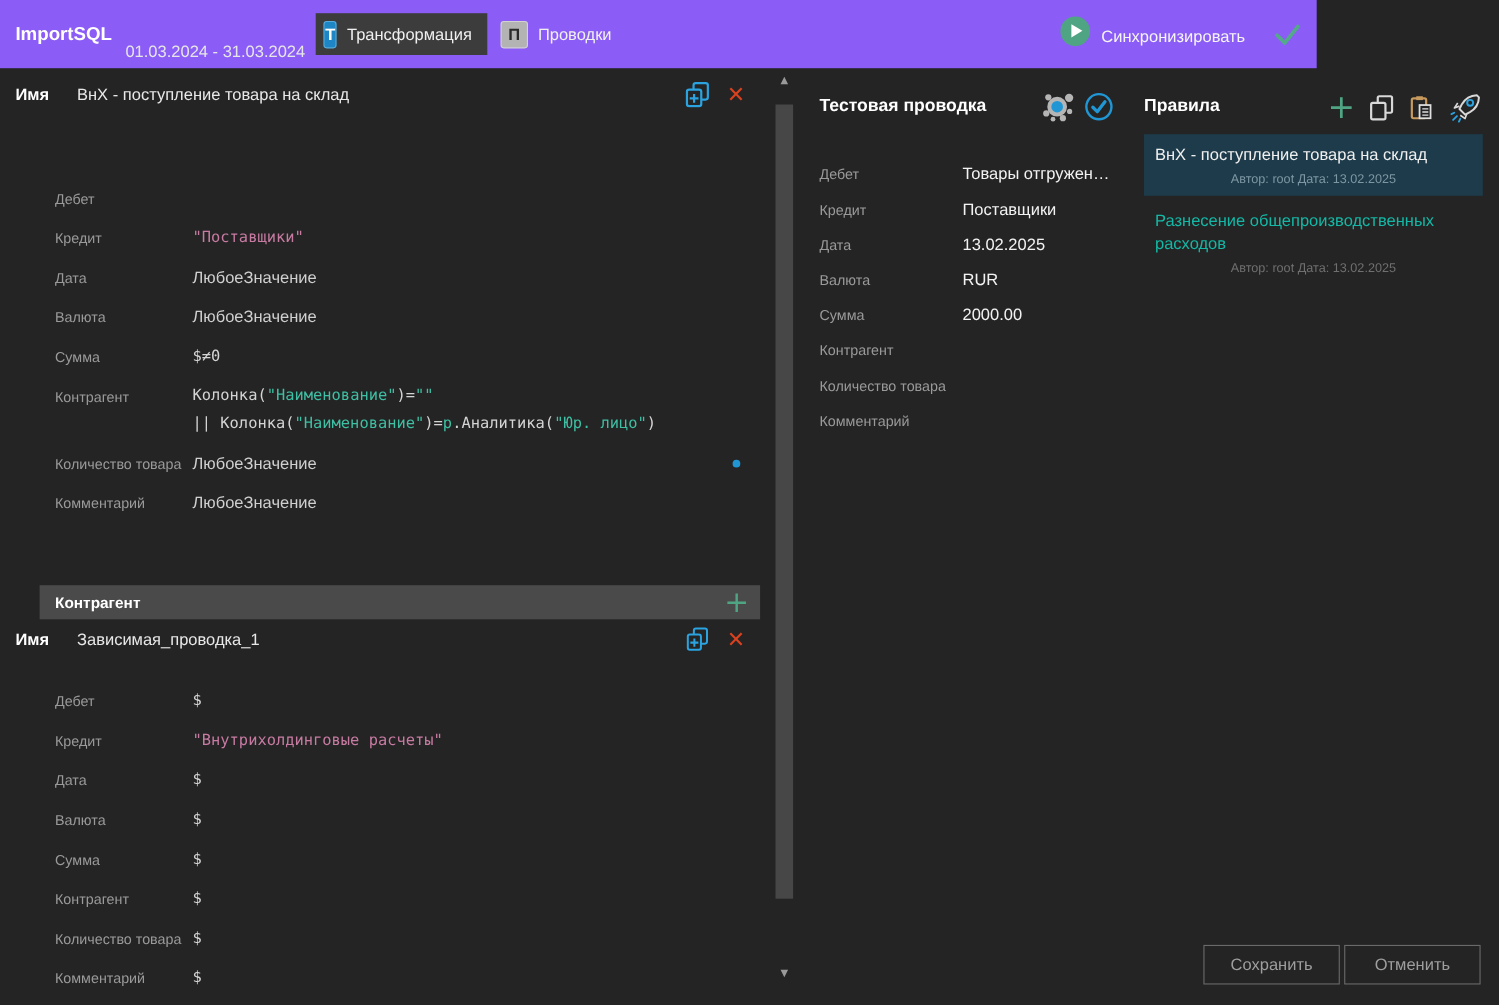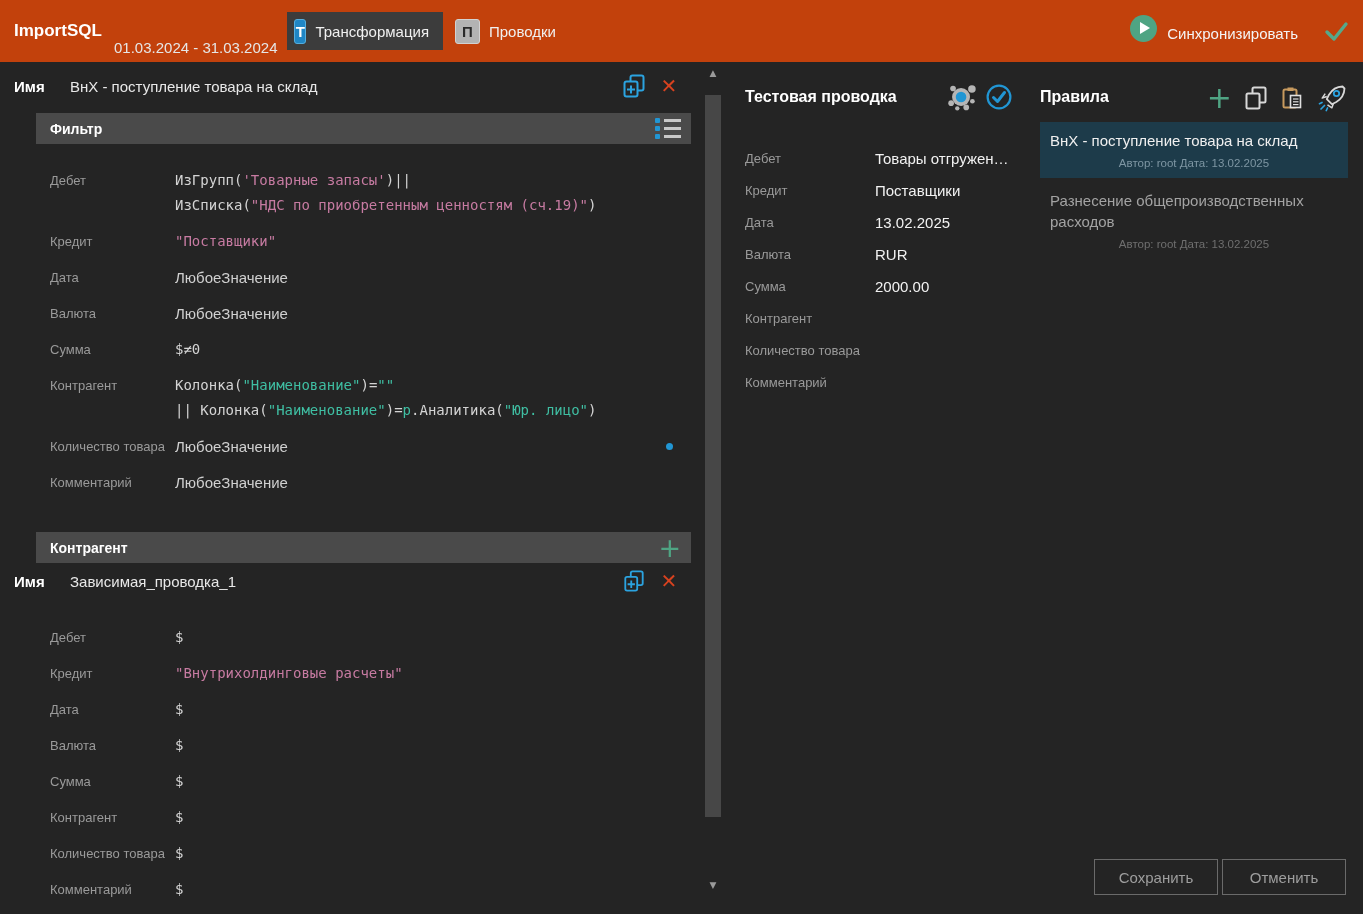--- a/index.html
+++ b/index.html
@@ -4,21 +4,21 @@
 <style>
   * { margin:0; padding:0; box-sizing:border-box; }
   html,body { width:1363px; height:914px; overflow:hidden; }
   body {
     background:#242424;
     font-family:"Liberation Sans", sans-serif;
     color:#e8e8e8;
     position:relative;
   }
   
-  .topbar { position:absolute; left:0; top:0; width:1363px; height:62px; background:#c2410c; }
+  .topbar { position:absolute; left:0; top:0; width:1197px; height:62px; background:#8b5cf6; }
   .app-title { position:absolute; left:14px; top:21px; font-size:17px; font-weight:bold; color:#ffffff; }
   .date-range { position:absolute; left:114px; top:23px; font-size:15px; color:#e6e6e6;margin-top:16px; }
   .tab { position:absolute; top:12px; height:38px; display:flex; align-items:center; gap:9px; padding:0 14px 0 7px; cursor:default; }
   .tab.active { background:#3c3c3c; }
   .tab-box { width:25px; height:25px; border-radius:3px; display:flex; align-items:center; justify-content:center; font-weight:bold; font-size:15px; }
   .tab-box.blue { background:#1f86c5; border:1px solid #55aede; color:#ffffff; }
   .tab-box.gray { background:#b3b3b3; border:1px solid #d2d2d2; color:#2a2a2a; }
   .tab-label { font-size:15px; color:#f0f0f0; }
   #tab-transform { left:287px; width:156px; }
   #tab-entries { left:448px; }
@@ -75,21 +75,21 @@
   .t-label { width:130px; min-width:130px; font-size:13px; color:#9a9a9a; line-height:25px; }
   .t-value { font-size:15px; color:#f2f2f2; line-height:25px; }
   
   .right-panel { position:absolute; left:1040px; top:62px; width:308px; height:852px; }
   .rules-header { position:absolute; left:0; top:26px; }
   .rules-icons { position:absolute; right:0; top:20px; display:flex; align-items:center; gap:12px; }
   .rules-list { position:absolute; left:0; top:60px; width:308px; }
   .rule-item { padding:8px 10px 9px 10px; margin-bottom:4px; cursor:pointer; }
   .rule-item.selected { background:#1d3b4a; }
   .rule-title { font-size:15px; color:#f0f0f0; line-height:21px; }
-  .rule-item:not(.selected) .rule-title { color:#a3a3a3; }
+  .rule-item:not(.selected) .rule-title { color:#14b8a6; }
   .rule-meta { font-size:11.5px; margin-top:6px; color:#7e96a3;text-align:center; }
   .rule-item:not(.selected) .rule-meta { color:#6f6f6f; }
   
   .footer-btns { position:absolute; right:17px; bottom:19px; display:flex; gap:4px; }
   .btn { width:124px; height:36px; background:transparent; border:1px solid #6a6a6a; color:#9e9e9e; font-size:15px; font-family:"Liberation Sans", sans-serif; cursor:pointer; }
   svg { display:block; }
 </style>
 </head>
 <body>
 
@@ -127,47 +127,24 @@
         <svg width="24" height="24" viewBox="0 0 24 24">
           <rect x="8.5" y="1.5" width="13" height="15" rx="2" fill="none" stroke="#2ba3e0" stroke-width="2"></rect>
           <rect x="2.5" y="7.5" width="13" height="15" rx="2" fill="#242424" stroke="#2ba3e0" stroke-width="2"></rect>
           <path d="M9 11.5 v8 M5 15.5 h8" stroke="#2ba3e0" stroke-width="2"></path>
         </svg>
       </span>
       <span class="icon-btn close-x">✕</span>
     </span>
   </div>
 
-  <div class="section-bar" id="filter-bar">
-    <span class="section-title">Фильтр</span>
-    <span class="bar-right">
-      <span class="list-icon">
-        <span class="li-row">
-            <span class="li-dot"></span>
-            <span class="li-line"></span>
-          </span>
-        <span class="li-row">
-            <span class="li-dot"></span>
-            <span class="li-line"></span>
-          </span>
-        <span class="li-row">
-            <span class="li-dot"></span>
-            <span class="li-line"></span>
-          </span>
-      </span>
-    </span>
-  </div>
 
   <div class="rows" id="filter-rows">
       <div class="field-row">
         <div class="field-label">Дебет</div>
-        <div class="field-value code">
-          <div class="code-line"><span class="c-d">ИзГрупп(</span><span class="c-s1">'Товарные запасы'</span><span class="c-d">)</span><span class="c-d">||</span></div>
-          <div class="code-line"><span class="c-d">ИзСписка(</span><span class="c-s1">"НДС по приобретенным ценностям (сч.19)"</span><span class="c-d">)</span></div>
-        </div>
       </div>
       <div class="field-row">
         <div class="field-label">Кредит</div>
         <div class="field-value code">
           <div class="code-line"><span class="c-s1">"Поставщики"</span></div>
         </div>
       </div>
       <div class="field-row">
         <div class="field-label">Дата</div>
         <div class="field-value">ЛюбоеЗначение</div>

